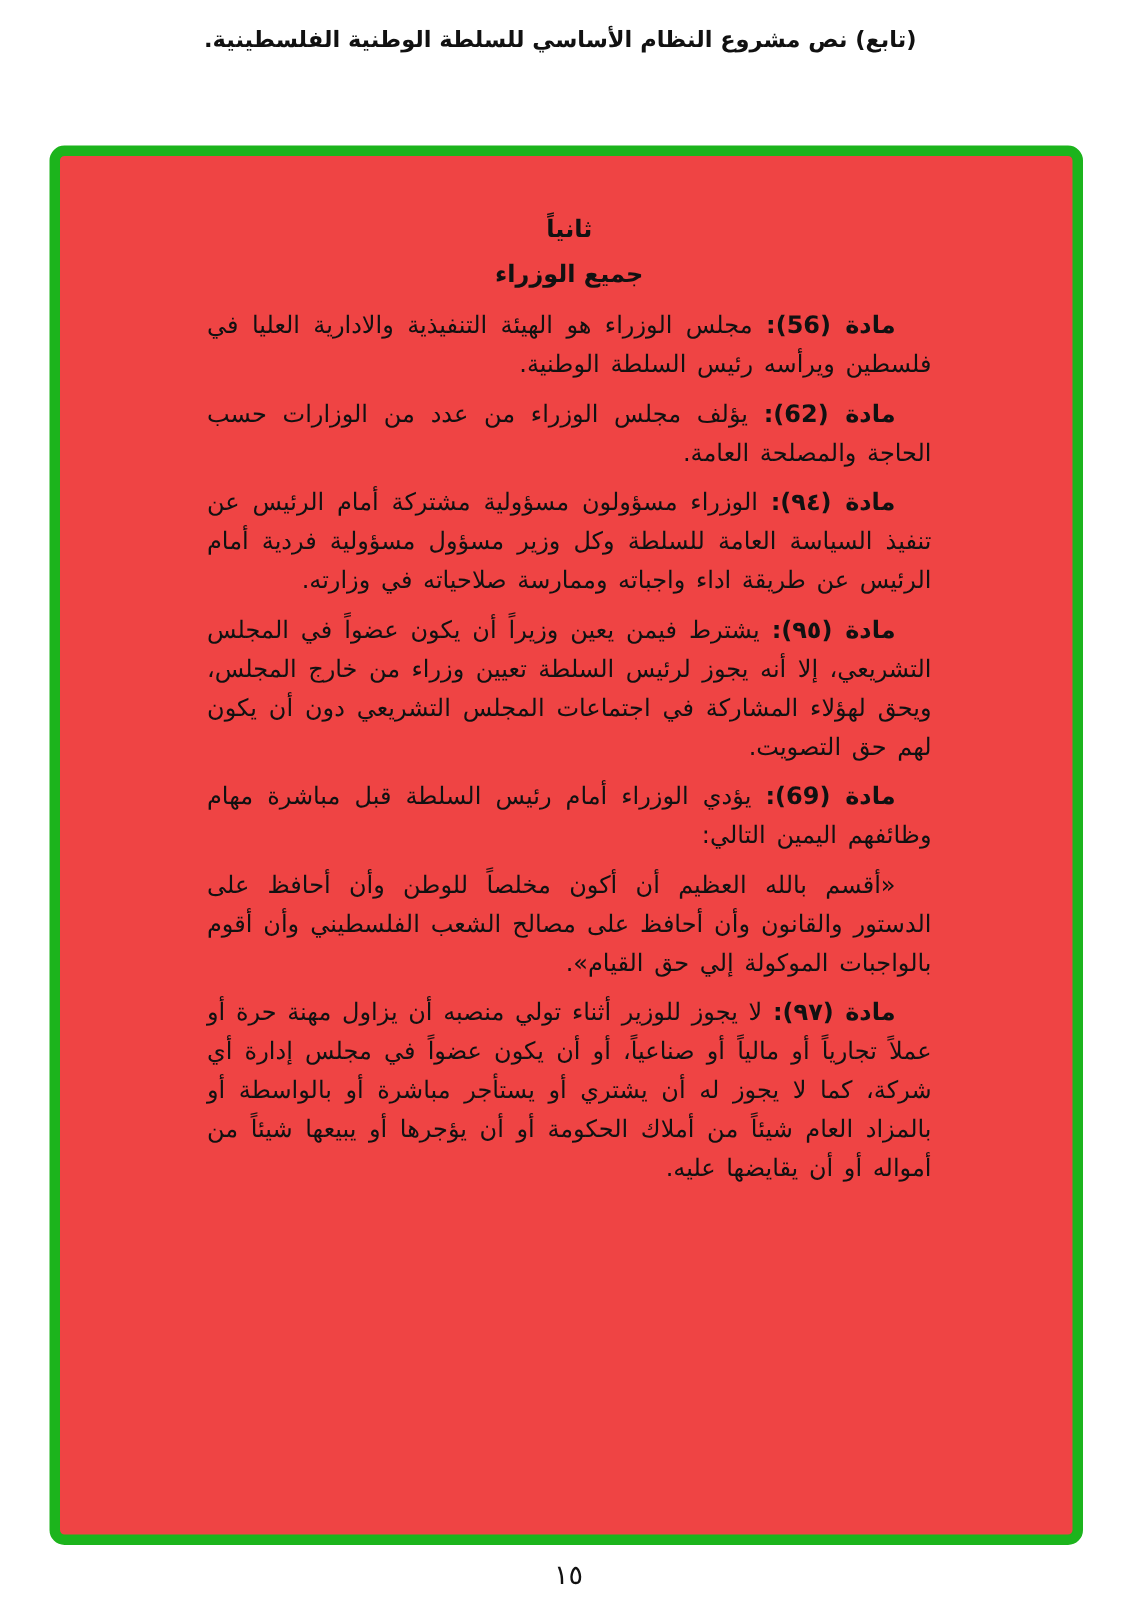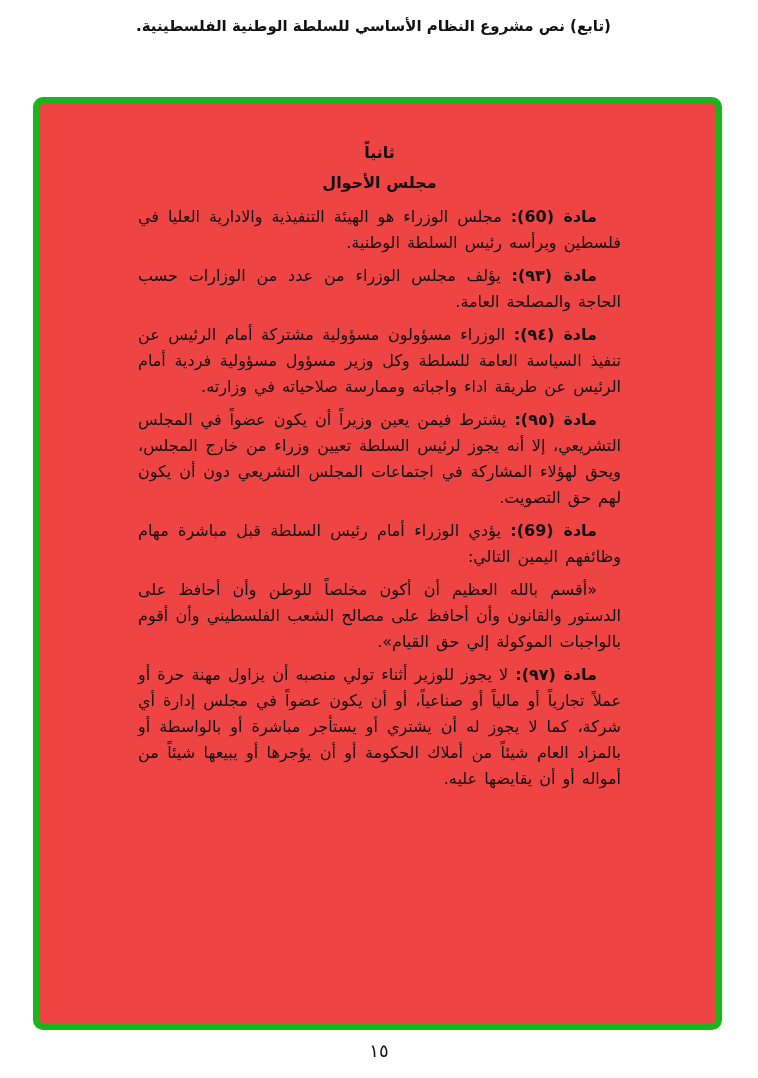--- a/index.html
+++ b/index.html
@@ -85,25 +85,25 @@
 <div class="page">
 
   <div class="header">
     <div class="header-title">(تابع) نص مشروع النظام الأساسي للسلطة الوطنية الفلسطينية.</div>
   </div>
 
   <div class="green-box" style="border-color: rgb(28, 180, 28);">
     <div class="content">
 
       <div class="sec-title">ثانياً</div>
-      <div class="sec-subtitle">مجلس الأحوال</div>
+      <div class="sec-subtitle">جميع الوزراء</div>
 
-      <p><span class="article-label">مادة (60):</span> <span>مجلس الوزراء هو الهيئة التنفيذية والادارية العليا في فلسطين ويرأسه رئيس السلطة الوطنية.</span></p>
+      <p><span class="article-label">مادة (56):</span> <span>مجلس الوزراء هو الهيئة التنفيذية والادارية العليا في فلسطين ويرأسه رئيس السلطة الوطنية.</span></p>
 
-      <p><span class="article-label">مادة (٩٣):</span> <span>يؤلف مجلس الوزراء من عدد من الوزارات حسب الحاجة والمصلحة العامة.</span></p>
+      <p><span class="article-label">مادة (62):</span> <span>يؤلف مجلس الوزراء من عدد من الوزارات حسب الحاجة والمصلحة العامة.</span></p>
 
       <p><span class="article-label">مادة (٩٤):</span> <span>الوزراء مسؤولون مسؤولية مشتركة أمام الرئيس عن تنفيذ السياسة العامة للسلطة وكل وزير مسؤول مسؤولية فردية أمام الرئيس عن طريقة اداء واجباته وممارسة صلاحياته في وزارته.</span></p>
 
       <p><span class="article-label">مادة (٩٥):</span> <span>يشترط فيمن يعين وزيراً أن يكون عضواً في المجلس التشريعي، إلا أنه يجوز لرئيس السلطة تعيين وزراء من خارج المجلس، ويحق لهؤلاء المشاركة في اجتماعات المجلس التشريعي دون أن يكون لهم حق التصويت.</span></p>
 
       <p><span class="article-label">مادة (69):</span> <span>يؤدي الوزراء أمام رئيس السلطة قبل مباشرة مهام وظائفهم اليمين التالي:</span></p>
 
       <p class="oath">«أقسم بالله العظيم أن أكون مخلصاً للوطن وأن أحافظ على الدستور والقانون وأن أحافظ على مصالح الشعب الفلسطيني وأن أقوم بالواجبات الموكولة إلي حق القيام».</p>
 
       <p><span class="article-label">مادة (٩٧):</span> <span>لا يجوز للوزير أثناء تولي منصبه أن يزاول مهنة حرة أو عملاً تجارياً أو مالياً أو صناعياً، أو أن يكون عضواً في مجلس إدارة أي شركة، كما لا يجوز له أن يشتري أو يستأجر مباشرة أو بالواسطة أو بالمزاد العام شيئاً من أملاك الحكومة أو أن يؤجرها أو يبيعها شيئاً من أمواله أو أن يقايضها عليه.</span></p>

